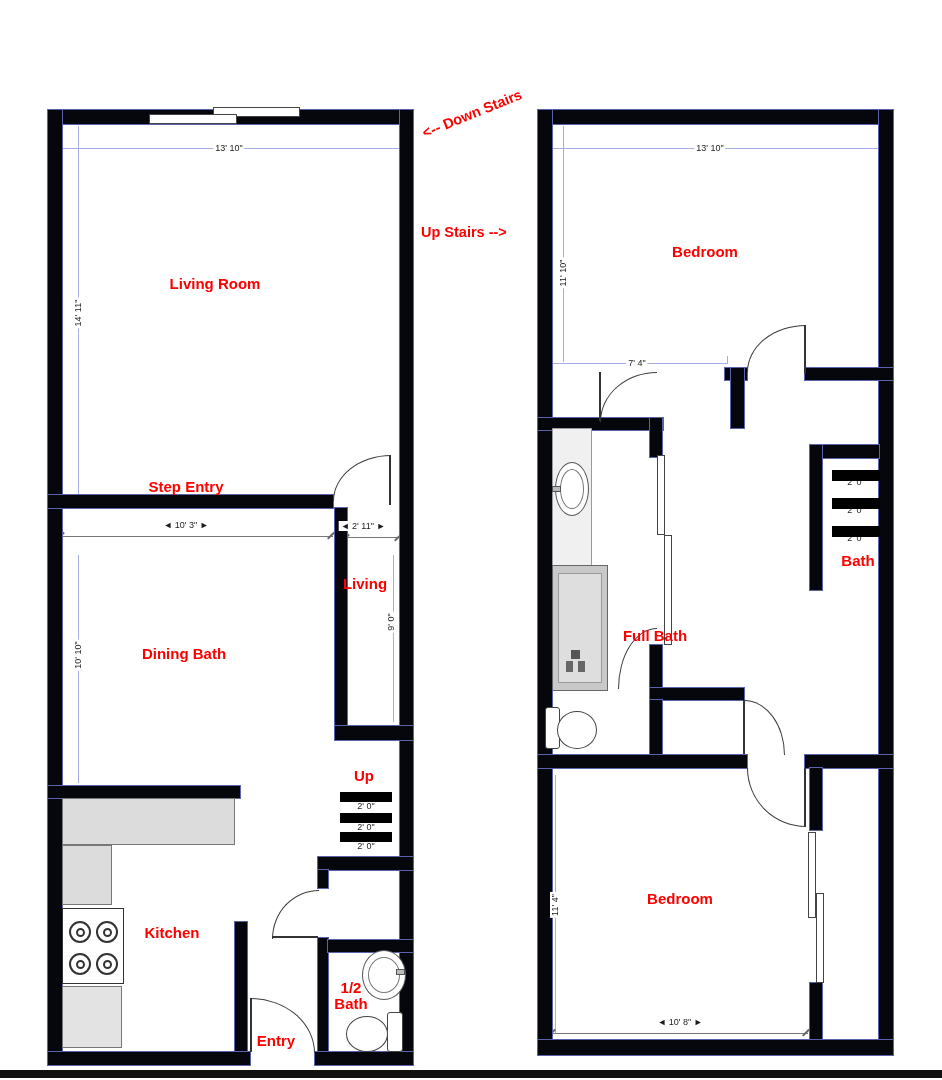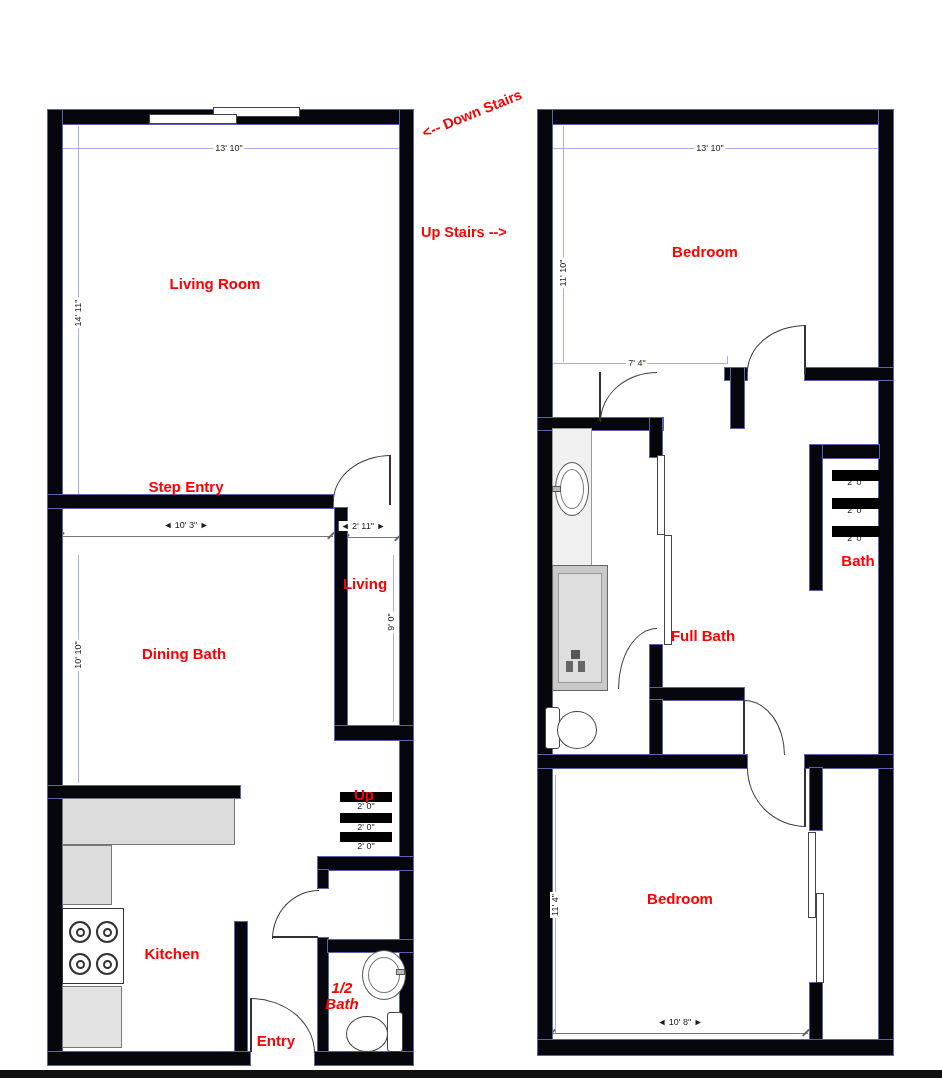--- a/index.html
+++ b/index.html
@@ -105,24 +105,24 @@
     <div class="furn" style="left:362px;top:950px;width:44px;height:50px;background:#fff;border:1.5px solid #555;border-radius:50%;"></div>
     <div class="furn" style="left:368px;top:957px;width:32px;height:36px;border:1px solid #777;border-radius:50%;"></div>
     <div class="furn" style="left:396px;top:969px;width:9px;height:6px;background:#bbb;border:1px solid #555;"></div>
     <div class="furn" style="left:387px;top:1012px;width:16px;height:40px;background:#fff;border:1.5px solid #444;border-radius:3px;"></div>
     <div class="furn" style="left:346px;top:1016px;width:42px;height:36px;background:#fff;border:1.5px solid #444;border-radius:50%;"></div>
 
     <div class="rlabel" style="left:215px;top:283px;">Living Room</div>
     <div class="rlabel" style="left:186px;top:486px;">Step Entry</div>
     <div class="rlabel" style="left:184px;top:653px;">Dining Bath</div>
     <div class="rlabel" style="left:365px;top:583px;">Living</div>
-    <div class="rlabel" style="left:364px;top:775px;margin-top:19px;">Up</div>
-    <div class="rlabel" style="left:172px;top:932px;margin-top:21px;">Kitchen</div>
+    <div class="rlabel" style="left:364px;top:775px;">Up</div>
+    <div class="rlabel" style="left:172px;top:932px;">Kitchen</div>
     <div class="rlabel" style="left:276px;top:1040px;">Entry</div>
-    <div class="rlabel" style="left:342px;top:996px;width:46px;white-space:normal;line-height:1.05;font-style:italic;">1/2 Bath</div>
+    <div class="rlabel" style="left:351px;top:996px;width:46px;white-space:normal;line-height:1.05;">1/2 Bath</div>
   </div>
 
   <div class="annot" style="left:420px;top:126px;transform:rotate(-22deg);transform-origin:left top;">&lt;-- Down Stairs</div>
   <div class="annot" style="left:421px;top:224px;">Up Stairs --&gt;</div>
 
   <div>
 
     <div class="wall" style="left:538px;top:110px;width:355px;height:14px;"></div>
     <div class="wall" style="left:538px;top:110px;width:14px;height:945px;"></div>
     <div class="wall" style="left:879px;top:110px;width:14px;height:945px;"></div>
@@ -187,20 +187,20 @@
     <div class="tick" style="left:727px;top:356px;"></div>
     <div class="dimt" style="left:637px;top:363px;">7' 4"</div>
     <div class="dlv" style="left:555px;top:775px;height:258px;"></div>
     <div class="dimtv" style="left:555px;top:905px;">11' 4"</div>
     <div class="dlh" style="left:552px;top:1033px;width:256px;background:#777;"></div>
     <div class="slash" style="left:551px;top:1028px;"></div>
     <div class="slash" style="left:805px;top:1028px;"></div>
     <div class="dimt" style="left:680px;top:1022px;background:transparent;">◄ 10' 8" ►</div>
 
     <div class="rlabel" style="left:705px;top:251px;">Bedroom</div>
-    <div class="rlabel" style="left:655px;top:635px;margin-left:48px;">Full Bath</div>
+    <div class="rlabel" style="left:655px;top:635px;">Full Bath</div>
     <div class="rlabel" style="left:858px;top:560px;">Bath</div>
     <div class="rlabel" style="left:680px;top:898px;">Bedroom</div>
   </div>
 
   <div style="position:absolute;left:0;top:1070px;width:942px;height:8px;background:#111;z-index:5;"></div>
 
 </div>
 
 </body></html>

